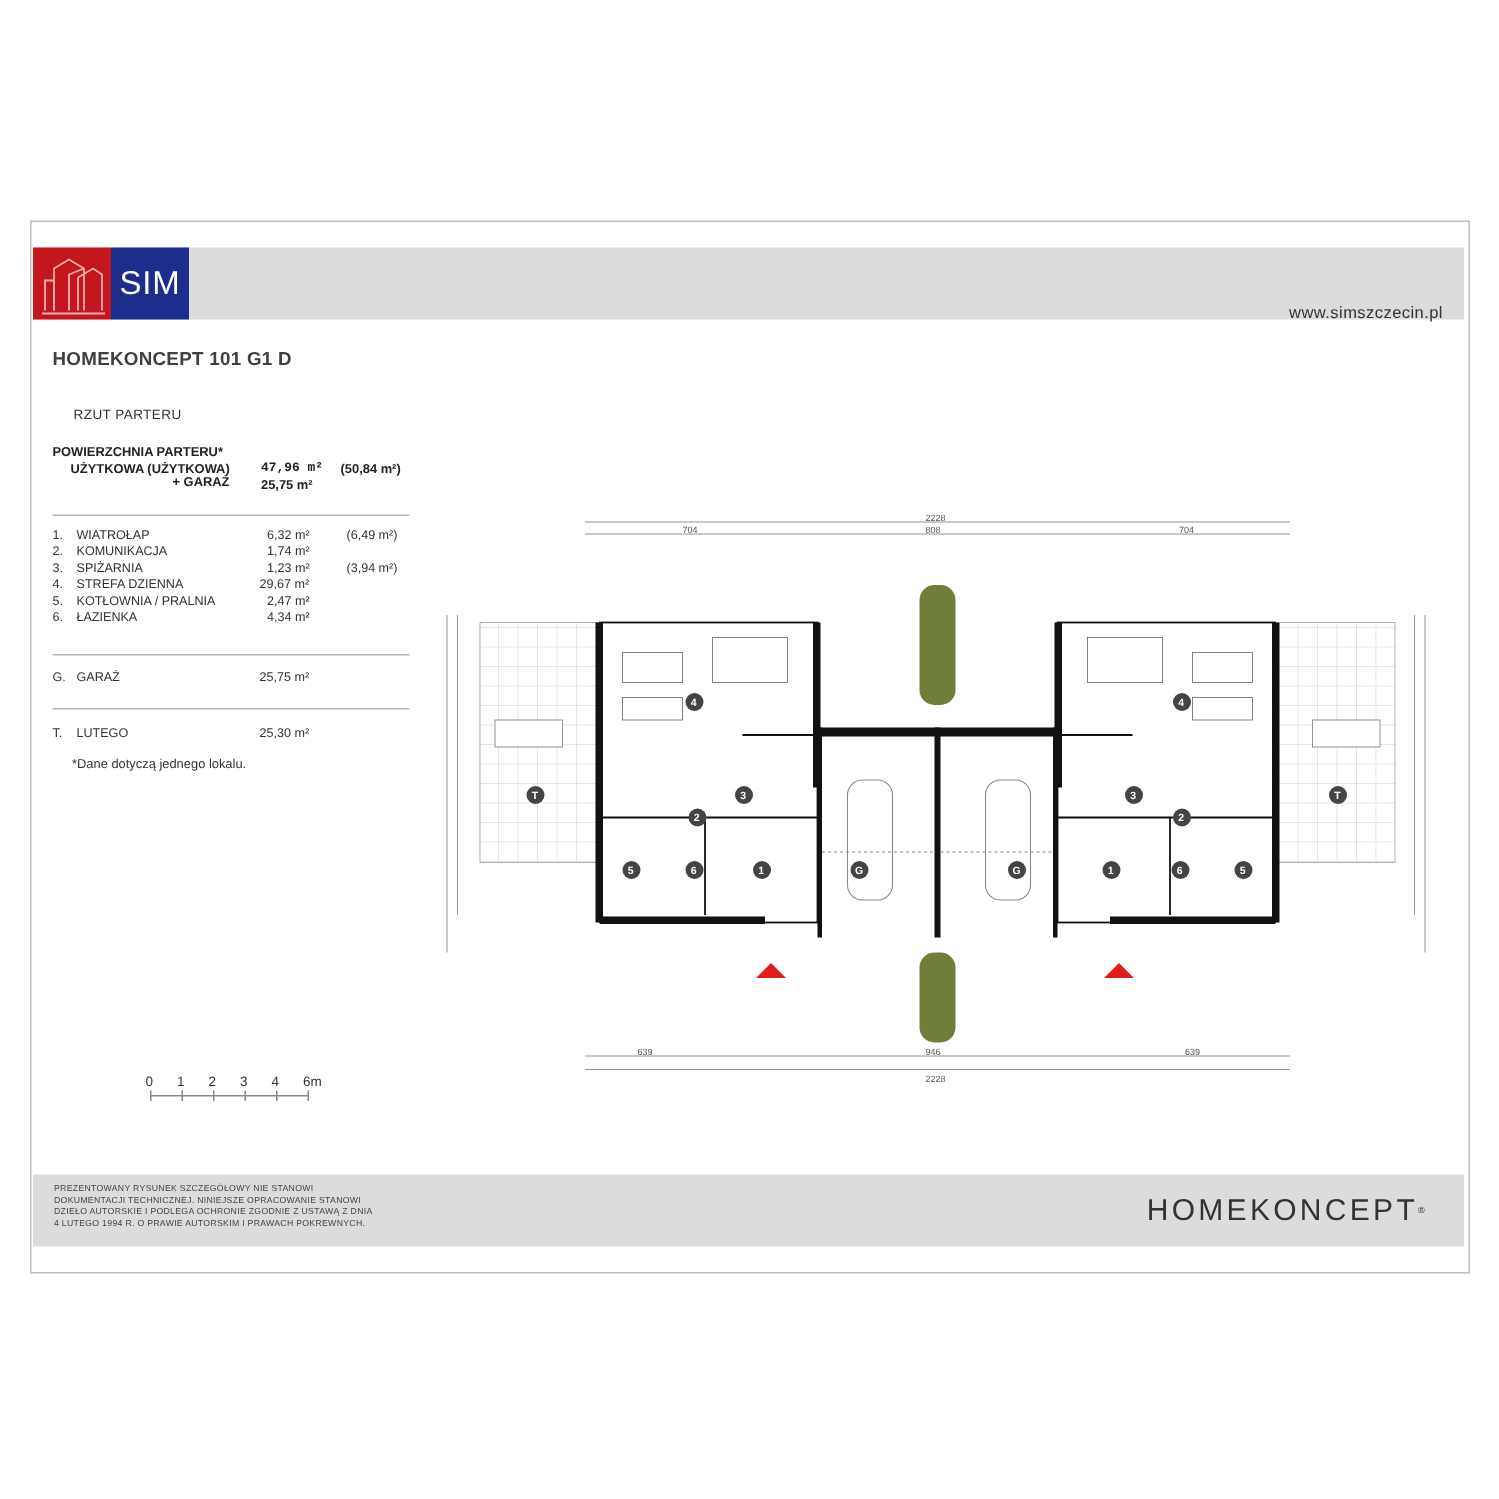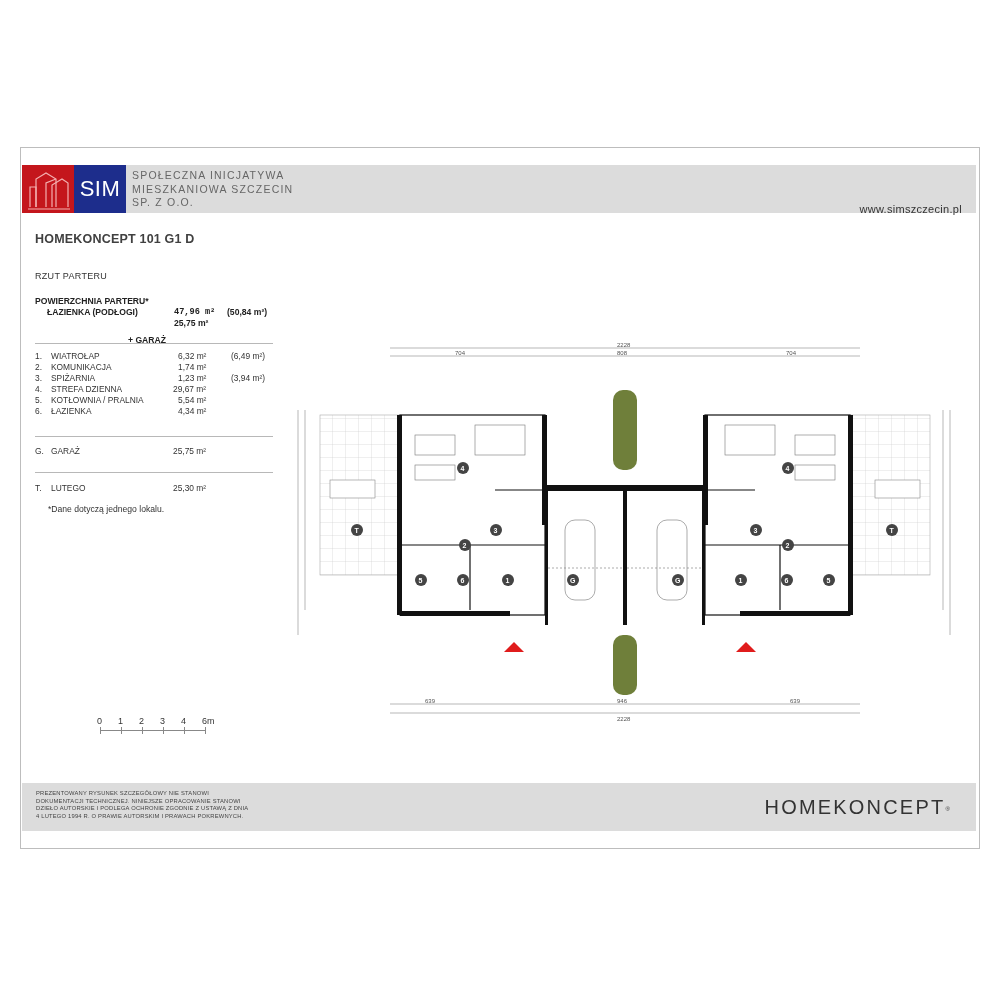--- a/index.html
+++ b/index.html
@@ -4,21 +4,21 @@
 <style>
   html,body{margin:0;padding:0;background:#fff;}
   body{width:999px;height:999px;position:relative;overflow:hidden;font-family:"Liberation Sans",sans-serif;color:#222;}
   .frame{position:absolute;left:20px;top:147px;width:958px;height:700px;border:1px solid #bdbdbd;border-left:1px solid #bdbdbd;background:#fff;}
   .header{position:absolute;left:22px;top:165px;width:954px;height:48px;background:#dcdcdc;}
   .logo-red{position:absolute;left:0;top:0;width:52px;height:48px;background:#c4161c;}
   .logo-blue{position:absolute;left:52px;top:0;width:52px;height:48px;background:#1d2d8c;color:#fff;font-size:22px;line-height:48px;text-align:center;letter-spacing:0.5px;}
   .org{position:absolute;left:97px;top:4px;font-size:10.5px;letter-spacing:1.2px;color:#666;line-height:13.5px;}
   .url{position:absolute;right:14px;top:38px;font-size:11px;color:#333;letter-spacing:0.3px;}
   .title{position:absolute;left:35px;top:232px;font-size:12.5px;font-weight:bold;color:#404040;letter-spacing:0.2px;}
-  .sub{position:absolute;left:35px;top:271px;font-size:9px;color:#333;letter-spacing:0.3px;}
+  .sub{position:absolute;left:49px;top:271px;font-size:9px;color:#333;letter-spacing:0.3px;}
   .area{position:absolute;left:35px;top:296px;font-size:8.6px;font-weight:bold;color:#222;line-height:11px;}
   .area .r{position:absolute;white-space:nowrap;}
   .hr{position:absolute;left:35px;width:238px;height:1px;background:#b8b8b8;}
   .rooms{position:absolute;left:35px;top:351px;font-size:8.4px;color:#333;line-height:11px;width:240px;}
   .row{position:relative;height:11px;white-space:nowrap;}
   .row span{position:absolute;}
   .note{position:absolute;left:48px;top:504px;font-size:8.6px;color:#333;text-align:right;}
   .scale{position:absolute;left:97px;top:716px;width:130px;height:22px;}
   .scale .t{position:absolute;top:0;font-size:9px;color:#333;}
   .scale .line{position:absolute;left:3px;top:14px;width:106px;height:1px;background:#888;}
@@ -42,37 +42,32 @@
       <g fill="none" stroke="#f3b0b0" stroke-width="1.2">
         <path d="M8 42 L8 22 L14 22 L14 42"></path>
         <path d="M14 42 L14 14 L24 8 L34 14 L34 42"></path>
         <path d="M24 42 L24 18 L34 14"></path>
         <path d="M30 42 L30 20 L40 14 L46 18 L46 42"></path>
         <path d="M6 44 L48 44"></path>
       </g>
     </svg>
   </div>
   <div class="logo-blue">SIM</div>
-  <div class="org" style="left:110px;">
-    <div>SPOŁECZNA INICJATYWA</div>
-    <div>MIESZKANIOWA SZCZECIN</div>
-    <div>SP. Z O.O.</div>
-  </div>
   <div class="url">www.simszczecin.pl</div>
 </div>
 
 <div class="title">HOMEKONCEPT 101 G1 D</div>
 <div class="sub">RZUT PARTERU</div>
 
 <div class="area">
   <div class="r" style="left:0;top:0;">POWIERZCHNIA PARTERU*</div>
-  <div class="r" style="left:12px;top:11px;">ŁAZIENKA (PODŁOGI)</div>
+  <div class="r" style="left:12px;top:11px;">UŻYTKOWA (UŻYTKOWA)</div>
   <div class="r" style="left:139px;top:11px;font-family:Liberation Mono, monospace;">47,96 m²</div>
   <div class="r" style="left:192px;top:11px;">(50,84 m²)</div>
-  <div class="r" style="left:80px;top:39px;margin-left:13px;">+ GARAŻ</div>
+  <div class="r" style="left:80px;top:20px;">+ GARAŻ</div>
   <div class="r" style="left:139px;top:22px;">25,75 m²</div>
 </div>
 
 <div class="hr" style="top:343px;"></div>
 
 <div class="rooms">
   <div class="row">
     <span style="left:0">1.</span>
     <span style="left:16px">WIATROŁAP</span>
     <span style="left:143px">6,32 m²</span>
@@ -92,21 +87,21 @@
   </div>
   <div class="row">
     <span style="left:0">4.</span>
     <span style="left:16px">STREFA DZIENNA</span>
     <span style="left:138px">29,67 m²</span>
     <span style="left:196px"></span>
   </div>
   <div class="row">
     <span style="left:0">5.</span>
     <span style="left:16px">KOTŁOWNIA / PRALNIA</span>
-    <span style="left:143px">5,54 m²</span>
+    <span style="left:143px">2,47 m²</span>
     <span style="left:196px"></span>
   </div>
   <div class="row">
     <span style="left:0">6.</span>
     <span style="left:16px">ŁAZIENKA</span>
     <span style="left:143px">4,34 m²</span>
     <span style="left:196px"></span>
   </div>
 </div>
 

